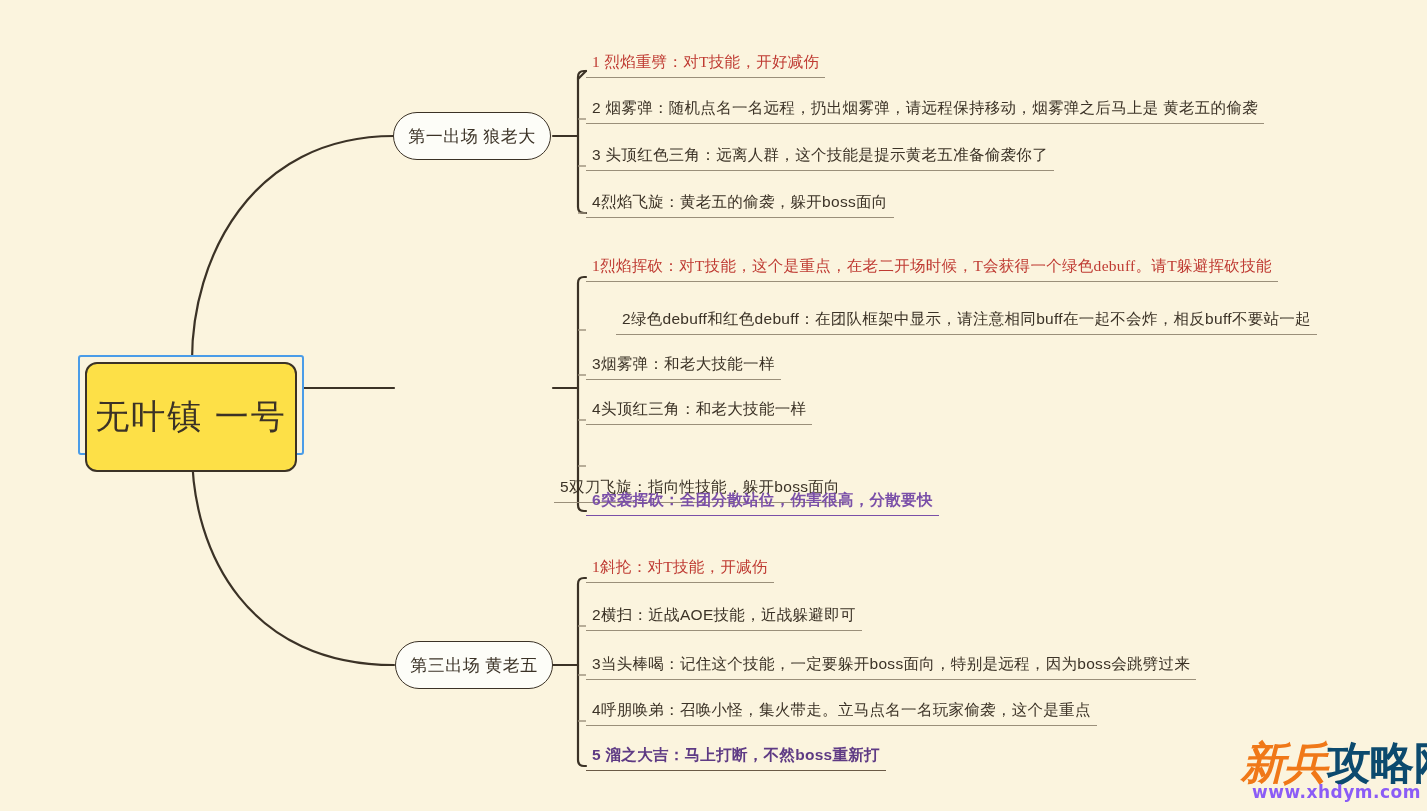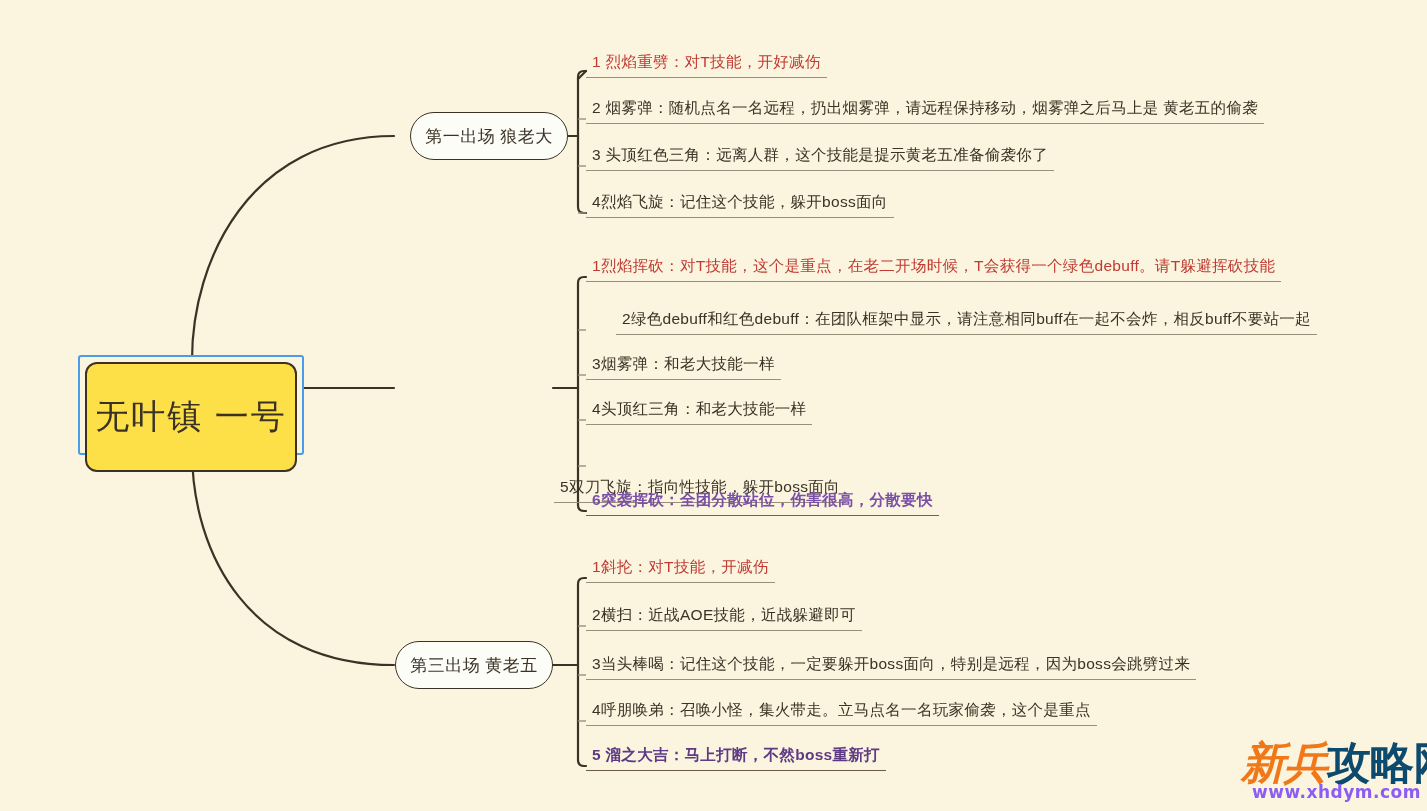--- a/index.html
+++ b/index.html
@@ -71,39 +71,40 @@
     align-items: center;
     justify-content: center;
     padding: 0 16px;
     white-space: nowrap;
   }
   .branch .branch-text {
     font-size: 17px;
     color: #3b3226;
     letter-spacing: 0.5px;
   }
-  .branch-1 { left: 410px; top: 112px; width: 158px; }
+  .branch-1 { left: 393px; top: 112px; width: 158px; }
   .branch-2 { left: 395px; top: 364px; width: 158px; }
   .branch-3 { left: 395px; top: 641px; width: 158px; }
 
   
   .leaf {
     position: absolute;
     white-space: nowrap;
     font-size: 15.5px;
     color: #3b3226;
     letter-spacing: 0.3px;
     padding: 0 6px 5px 6px;
     border-bottom: 1.4px solid #9a8f7a;
     line-height: 20px;
     box-sizing: border-box;
   }
   .leaf.red {
     color: #bf3a32;
     border-bottom-color: #9a8f7a;
+    font-family: Liberation Serif, serif;
   }
   .leaf.purple {
     color: #7a4fa8;
     font-weight: bold;
     border-bottom-color: #7a4fa8;
   }
   .leaf.purple-dark {
     color: #5e3a84;
     font-weight: bold;
     border-bottom-color: #6a5a46;
@@ -184,21 +185,21 @@
   <div class="branch branch-1">
     <span class="branch-text">第一出场 狼老大</span>
   </div>
   <div class="branch branch-3">
     <span class="branch-text">第三出场 黄老五</span>
   </div>
 
   <div class="leaf red" style="left:586px; top:52px;">1 烈焰重劈：对T技能，开好减伤</div>
   <div class="leaf" style="left:586px; top:98px;">2 烟雾弹：随机点名一名远程，扔出烟雾弹，请远程保持移动，烟雾弹之后马上是 黄老五的偷袭</div>
   <div class="leaf" style="left:586px; top:145px;">3 头顶红色三角：远离人群，这个技能是提示黄老五准备偷袭你了</div>
-  <div class="leaf" style="left:586px; top:192px;">4烈焰飞旋：记住这个技能，躲开boss面向</div>
+  <div class="leaf" style="left:586px; top:192px;">4烈焰飞旋：黄老五的偷袭，躲开boss面向</div>
 
   <div class="leaf red" style="left:586px; top:256px;">1烈焰挥砍：对T技能，这个是重点，在老二开场时候，T会获得一个绿色debuff。请T躲避挥砍技能</div>
   <div class="leaf" style="left:586px; top:309px;margin-left:30px;">2绿色debuff和红色debuff：在团队框架中显示，请注意相同buff在一起不会炸，相反buff不要站一起</div>
   <div class="leaf" style="left:586px; top:354px;">3烟雾弹：和老大技能一样</div>
   <div class="leaf" style="left:586px; top:399px;">4头顶红三角：和老大技能一样</div>
   <div class="leaf" style="left:554px; top:445px;margin-top:32px;">5双刀飞旋：指向性技能，躲开boss面向</div>
   <div class="leaf purple" style="left:586px; top:490px;">6突袭挥砍：全团分散站位，伤害很高，分散要快</div>
 
   <div class="leaf red" style="left:586px; top:557px;">1斜抡：对T技能，开减伤</div>
   <div class="leaf" style="left:586px; top:605px;">2横扫：近战AOE技能，近战躲避即可</div>

